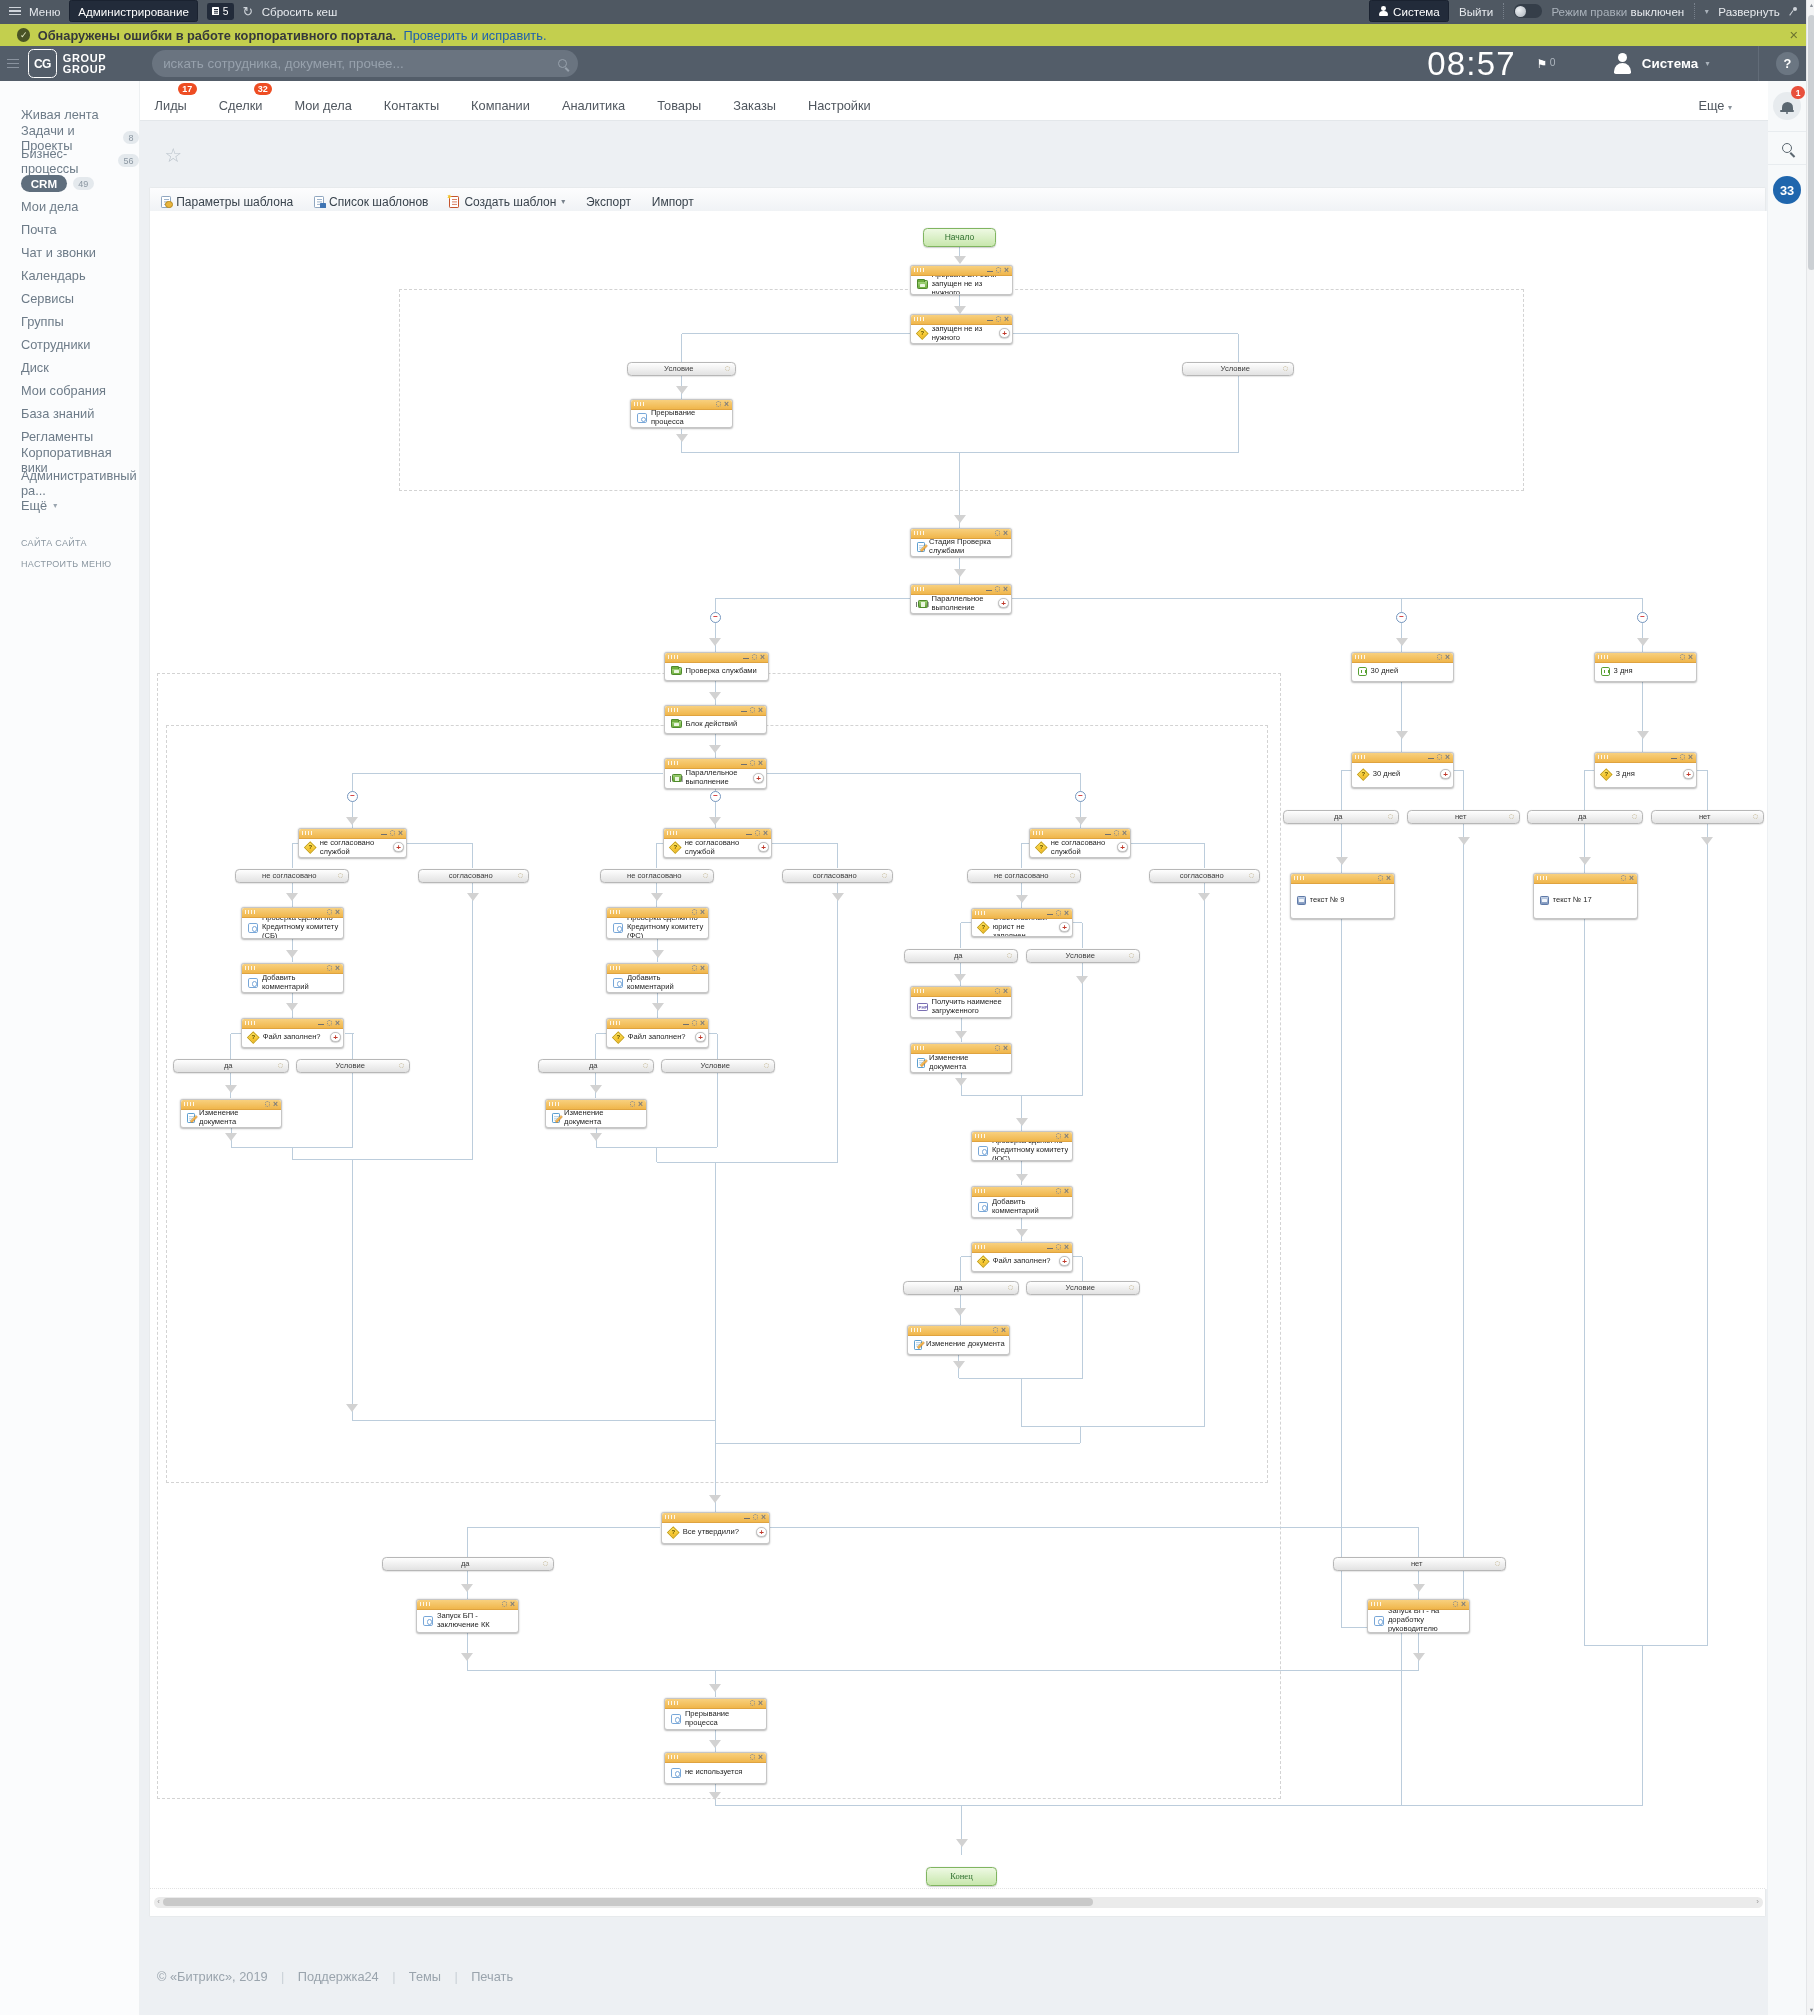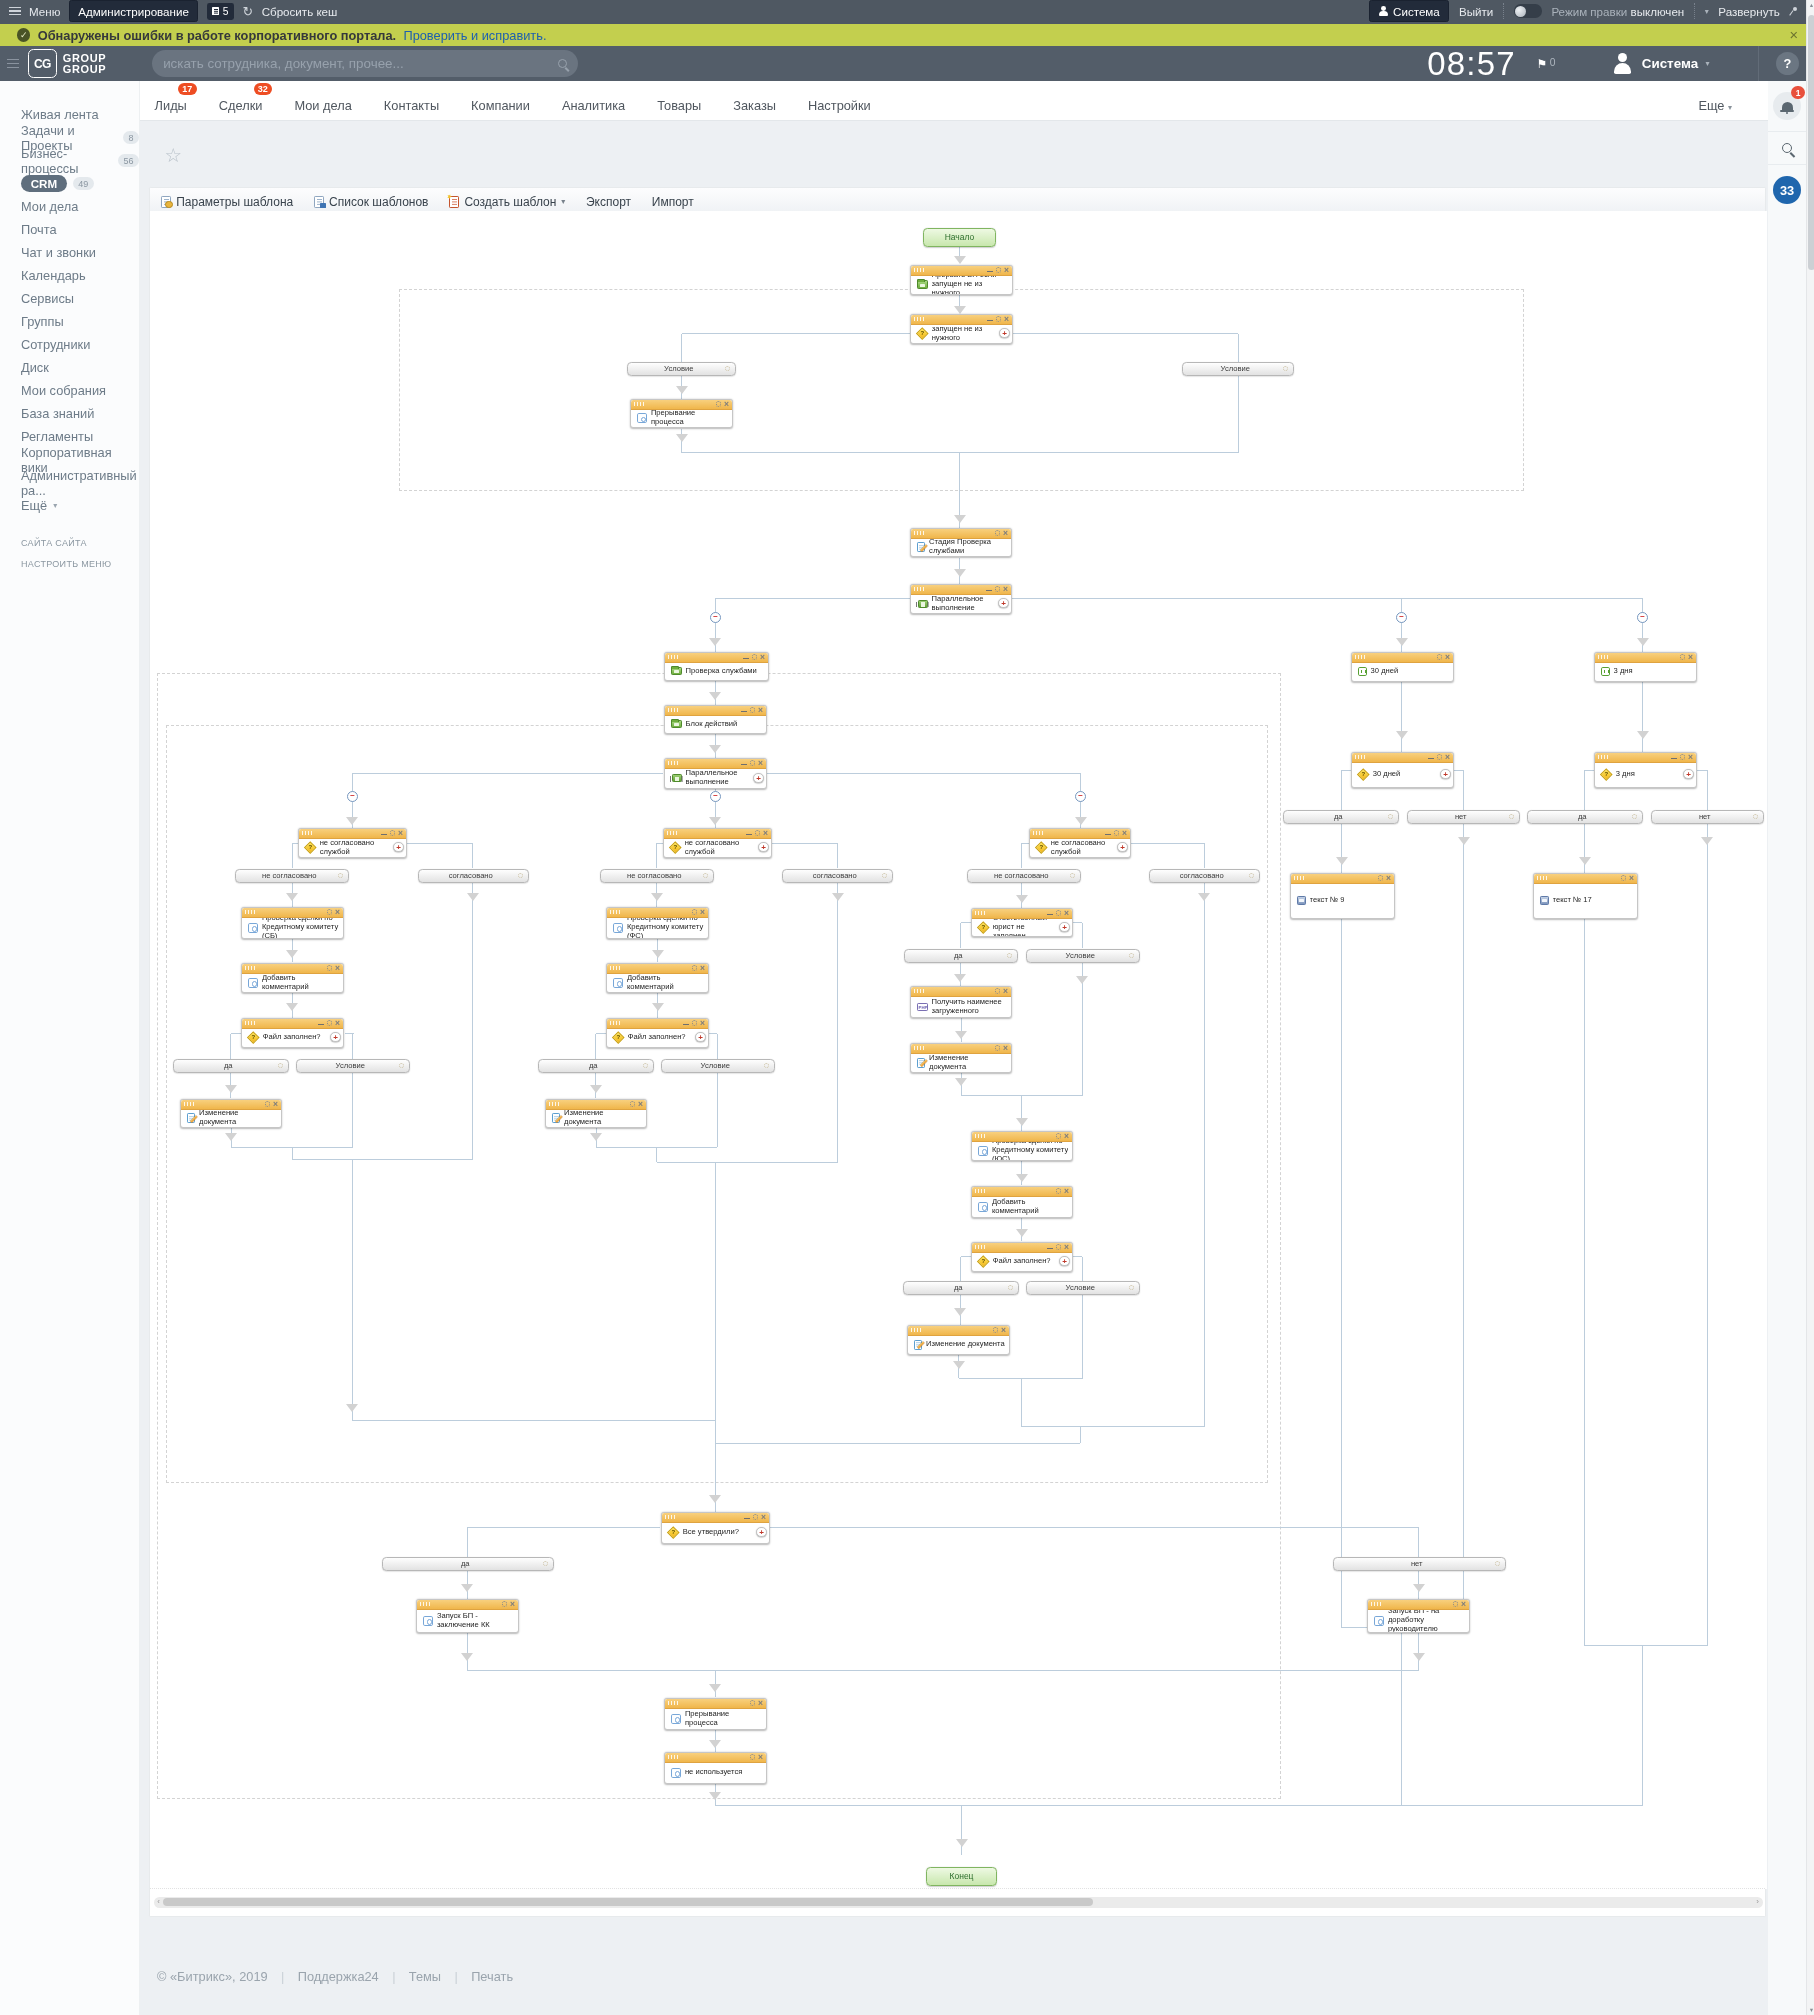--- a/index.html
+++ b/index.html
@@ -1055,21 +1055,21 @@
         <div class="fc-head">
           <span class="grip"></span>
           <span class="gear"></span>
           <span class="hc-close">×</span>
         </div>
         <div class="fc-body">
           <span class="ic ic-task"></span>
           <span class="fc-label">не используется</span>
         </div>
       </div>
-      <div class="fc-term" style="left: 776px; top: 1656px; width: 71px; height: 19.5px;">Конец</div>
+      <div class="fc-term" style="left: 776px; top: 1656px; width: 71px; height: 19.5px; font-family: Liberation Serif, serif;">Конец</div>
       <div class="minusc" style="left: 560px; top: 401px;">−</div>
       <div class="minusc" style="left: 1246px; top: 401px;">−</div>
       <div class="minusc" style="left: 1487px; top: 401px;">−</div>
       <div class="minusc" style="left: 197px; top: 580px;">−</div>
       <div class="minusc" style="left: 560px; top: 580px;">−</div>
       <div class="minusc" style="left: 925px; top: 580px;">−</div>
     </div>
 
   <div id="dotline"></div>
   <div id="hscroll">

